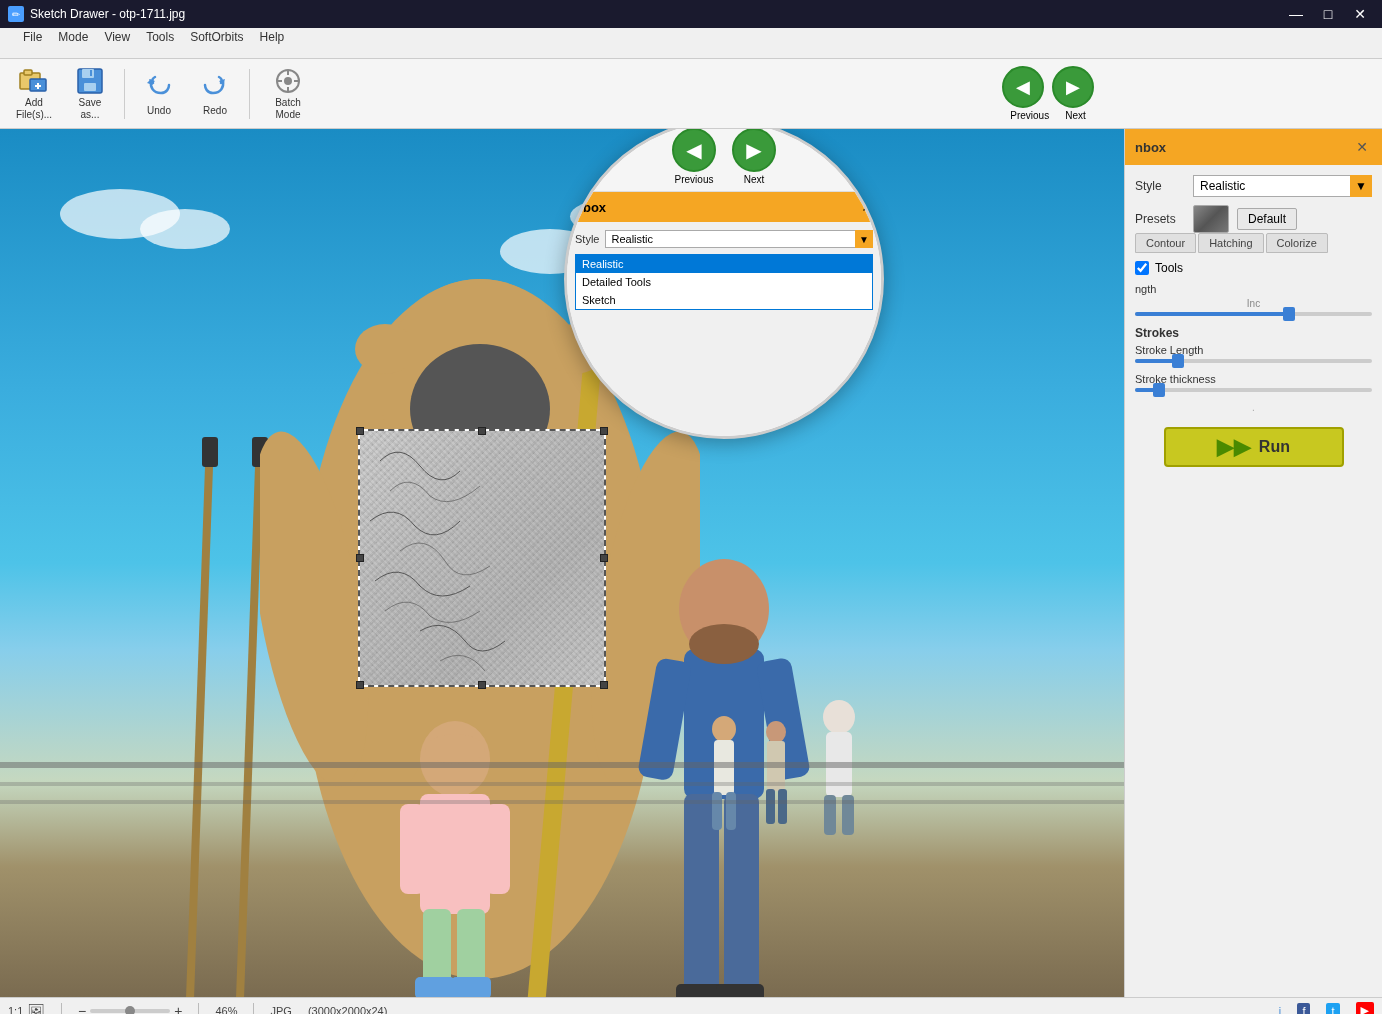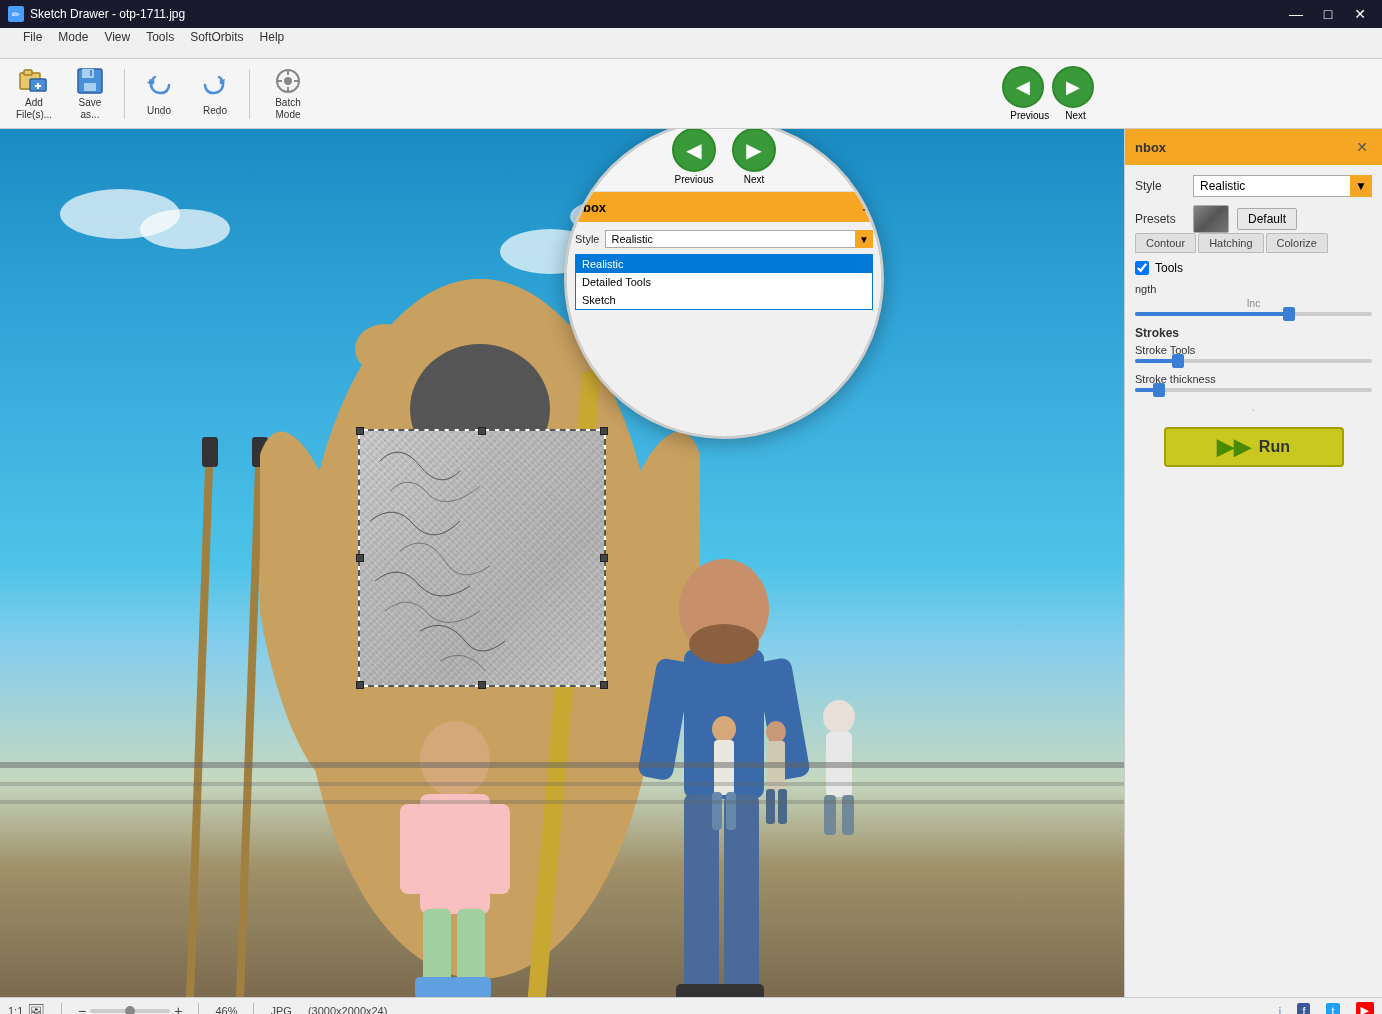--- a/index.html
+++ b/index.html
@@ -745,21 +745,21 @@
         <div class="slider-label" style="font-size:10px; color:#888;text-align:center;">Inc</div>
         <div class="slider-track">
           <div class="slider-fill" style="width:65%;"></div>
           <div class="slider-thumb" style="left:calc(65% - 6px);"></div>
         </div>
       </div>
 
       <div class="section-label">Strokes</div>
 
       <div class="slider-section">
-        <div class="slider-label">Stroke Tools</div>
+        <div class="slider-label">Stroke Length</div>
         <div class="slider-track">
           <div class="slider-fill" style="width:18%;"></div>
           <div class="slider-thumb" style="left:calc(18% - 6px);"></div>
         </div>
       </div>
 
       <div class="slider-section">
         <div class="slider-label">Stroke thickness</div>
         <div class="slider-track">
           <div class="slider-fill" style="width:10%;"></div>

